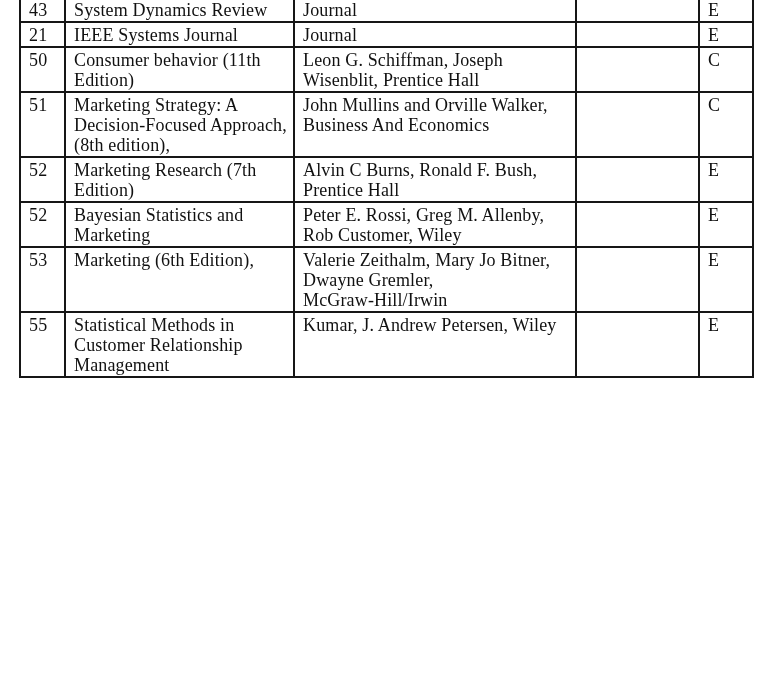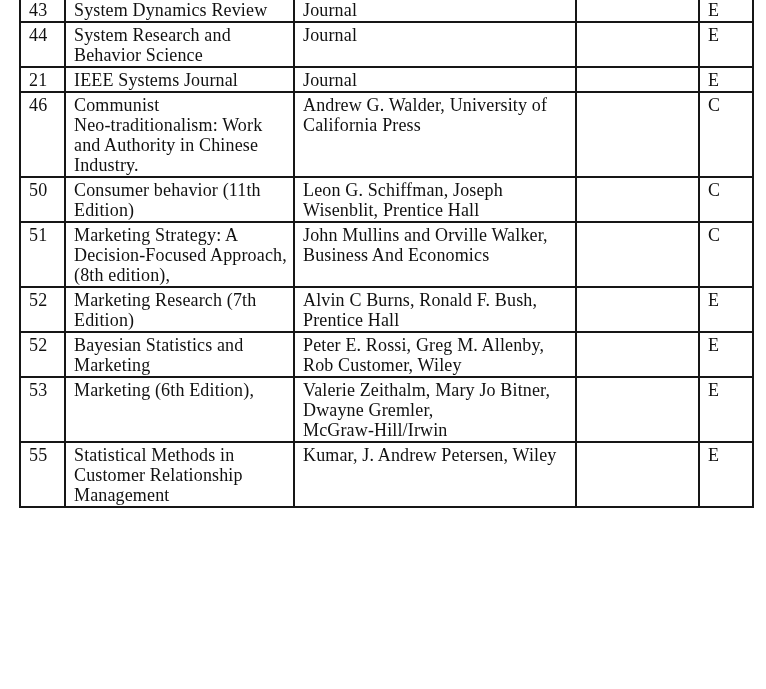--- a/index.html
+++ b/index.html
@@ -53,44 +53,25 @@
     </colgroup>
     <tbody>
       <tr>
         <td class="c-num">43</td>
         <td class="c-title">System Dynamics Review</td>
         <td class="c-auth">Journal</td>
         <td class="c-blank"></td>
         <td class="c-code">E</td>
       </tr>
       <tr>
-        <td class="c-num">44</td>
-        <td class="c-title">System Research and
-Behavior Science</td>
-        <td class="c-auth">Journal</td>
-        <td class="c-blank"></td>
-        <td class="c-code">E</td>
-      </tr>
-      <tr>
         <td class="c-num">21</td>
         <td class="c-title">IEEE Systems Journal</td>
         <td class="c-auth">Journal</td>
         <td class="c-blank"></td>
         <td class="c-code">E</td>
-      </tr>
-      <tr>
-        <td class="c-num">46</td>
-        <td class="c-title">Communist
-Neo-traditionalism: Work
-and Authority in Chinese
-Industry.</td>
-        <td class="c-auth">Andrew G. Walder, University of
-California Press</td>
-        <td class="c-blank"></td>
-        <td class="c-code">C</td>
       </tr>
       <tr>
         <td class="c-num">50</td>
         <td class="c-title">Consumer behavior (11th
 Edition)</td>
         <td class="c-auth">Leon G. Schiffman, Joseph
 Wisenblit, Prentice Hall</td>
         <td class="c-blank"></td>
         <td class="c-code">C</td>
       </tr>

